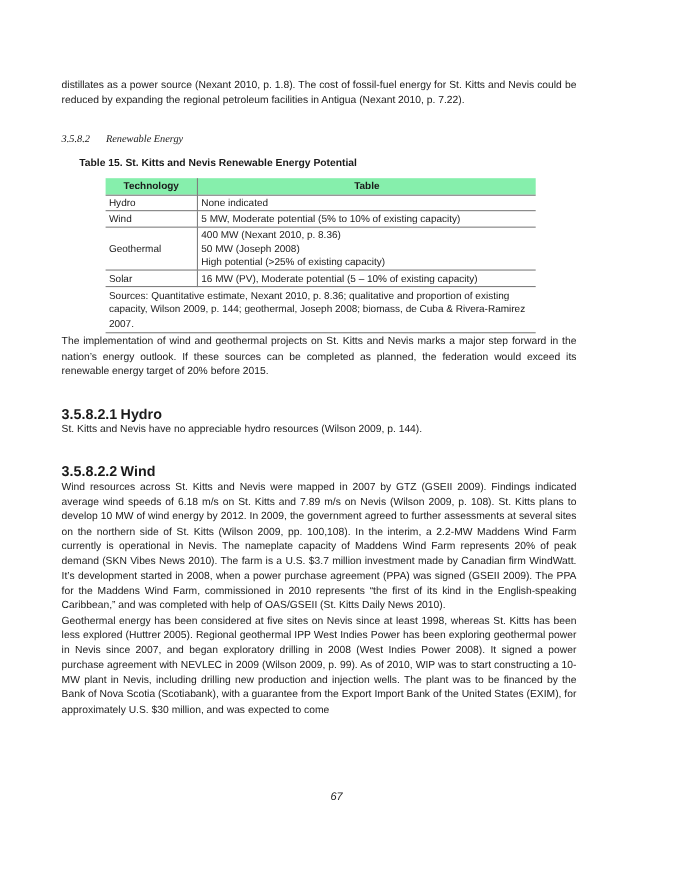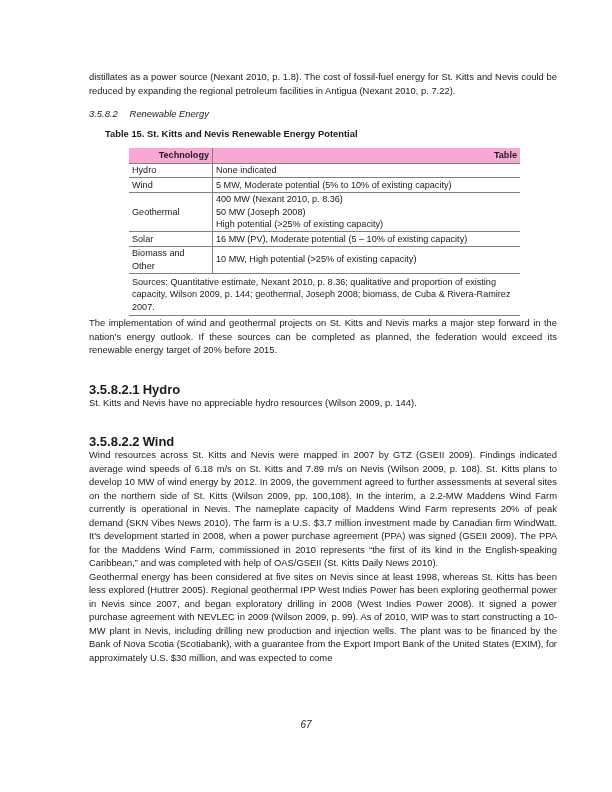--- a/index.html
+++ b/index.html
@@ -1,37 +1,37 @@
 <!DOCTYPE html>
 <html><head>
   <meta charset="utf-8">
   <style>
     html, body { margin: 0; padding: 0; background: #ffffff; }
     body {
       width: 612px; height: 792px; position: relative; overflow: hidden;
       font-family: "Liberation Sans", "DejaVu Sans", sans-serif;
       color: #1a1a1a;
     }
-    .page { position: absolute; left: 89px; top: 70px; width: 468px; }
+    .page { position: absolute; left: 56px; top: 70px; width: 468px; }
     p.body {
       margin: 0; font-size: 9.4px; line-height: 13.5px; text-align: justify;
     }
     .subsec {
-      font-style: italic; font-size: 9.4px; margin-top: 10px; height: 13px; line-height: 13px;
+      font-style: italic; font-size: 9.4px; margin-top: 24px; height: 13px; line-height: 13px; font-family: Liberation Serif, serif;
     }
     .subsec .num { display: inline-block; width: 38px; }
     .caption {
       font-weight: bold; font-size: 9.4px; margin-top: 7px; line-height: 13px; margin-left: 16px;
     }
     table.tbl {
       border-collapse: collapse; margin-left: 40px; margin-top: 8px; width: 391px;
       font-size: 9.1px; line-height: 12.5px;
     }
     table.tbl th {
-      background: #f9a8d4; text-align: right; font-weight: bold; padding: 1px 3px;
+      background: #86efac; text-align: center; font-weight: bold; padding: 1px 3px;
       border-bottom: 1px solid #7f7f7f;
     }
     table.tbl td { padding: 0.5px 3px; border-bottom: 1px solid #7f7f7f; vertical-align: middle; }
     table.tbl td.c1, table.tbl th.c1 { width: 77px; border-right: 1px solid #7f7f7f; }
     table.tbl tr.sources td { border-bottom: 1.5px solid #7f7f7f; padding: 2px 3px 2px 3px; }
     .valline { display: block; }
     .h4 {
       font-weight: bold; font-size: 13px; line-height: 13px; margin-top: 26px;
     }
     .h4 .num { display: inline-block; width: 50px; }
@@ -76,24 +76,20 @@
         <td>
           <span class="valline">400 MW (Nexant 2010, p. 8.36)</span>
           <span class="valline">50 MW (Joseph 2008)</span>
           <span class="valline">High potential (&gt;25% of existing capacity)</span>
         </td>
       </tr>
       <tr>
         <td class="c1">Solar</td>
         <td>16 MW (PV), Moderate potential (5 – 10% of existing capacity)</td>
       </tr>
-      <tr>
-        <td class="c1">Biomass and Other</td>
-        <td>10 MW, High potential (&gt;25% of existing capacity)</td>
-      </tr>
       <tr class="sources">
         <td colspan="2">Sources: Quantitative estimate, Nexant 2010, p. 8.36; qualitative and proportion of existing capacity, Wilson 2009, p. 144; geothermal, Joseph 2008; biomass, de Cuba &amp; Rivera-Ramirez 2007.</td>
       </tr>
     </tbody>
   </table>
 
   <p class="body para-gap">The implementation of wind and geothermal projects on St. Kitts and Nevis marks a major step forward in the nation’s energy outlook. If these sources can be completed as planned, the federation would exceed its renewable energy target of 20% before 2015.</p>
 
   <div class="h4">
     <span class="num">3.5.8.2.1</span>

